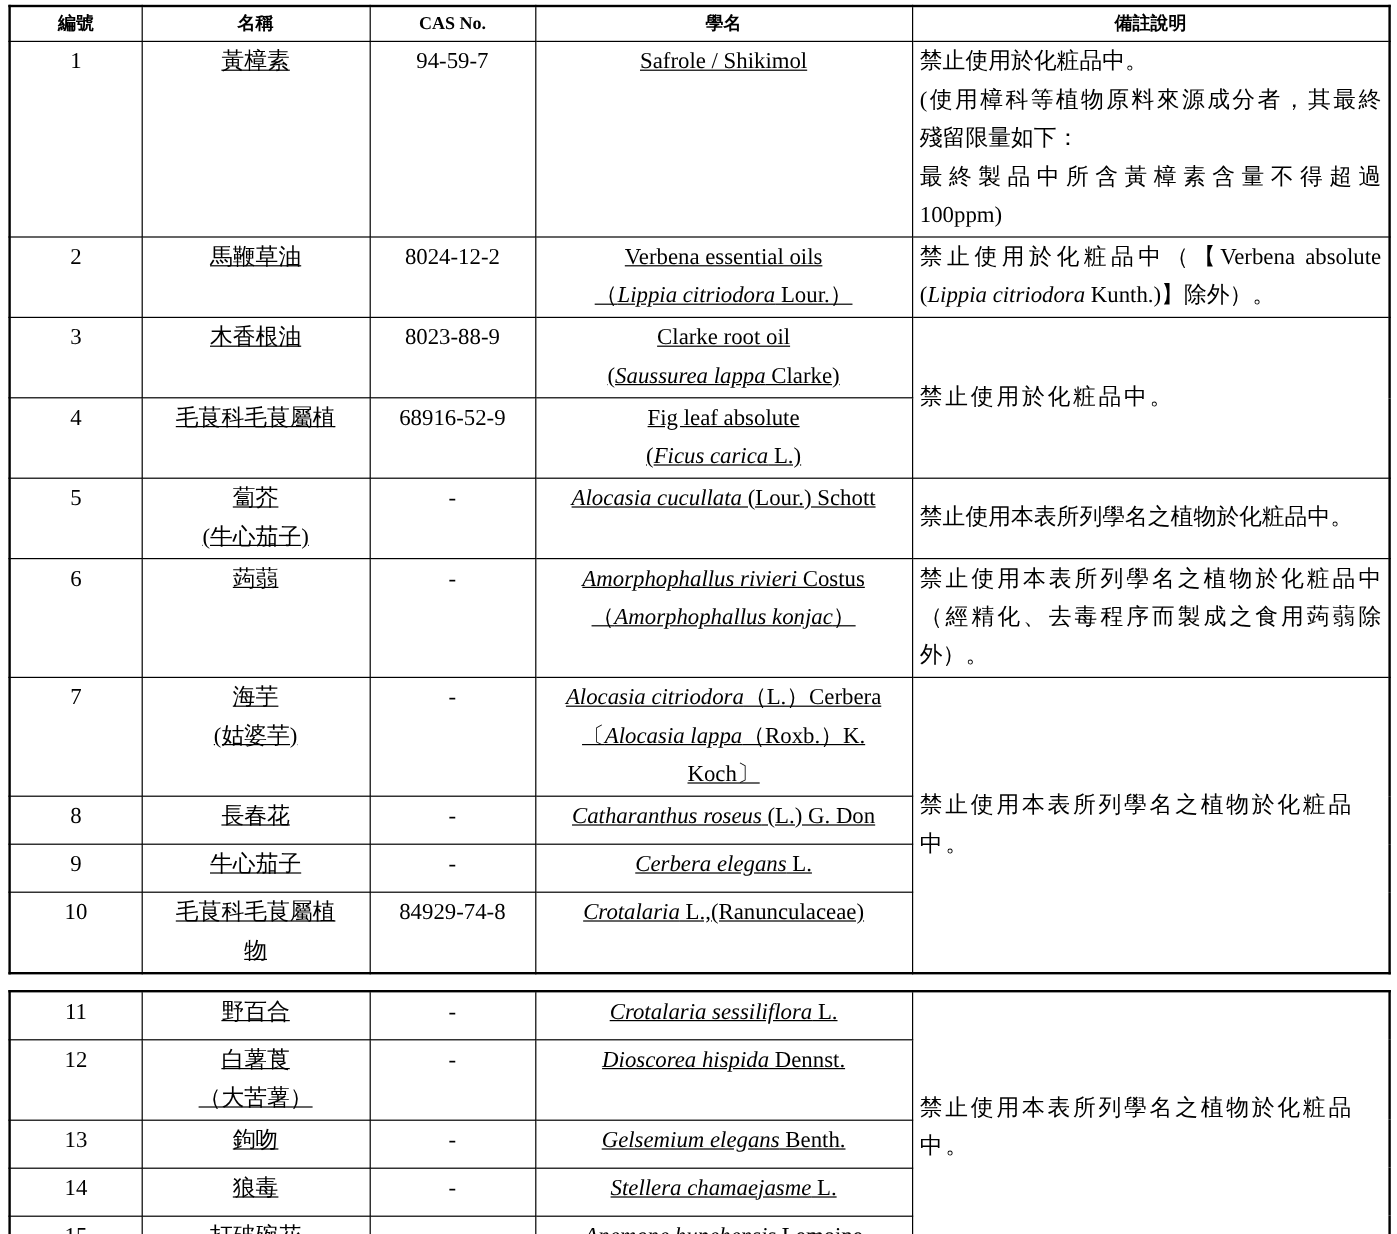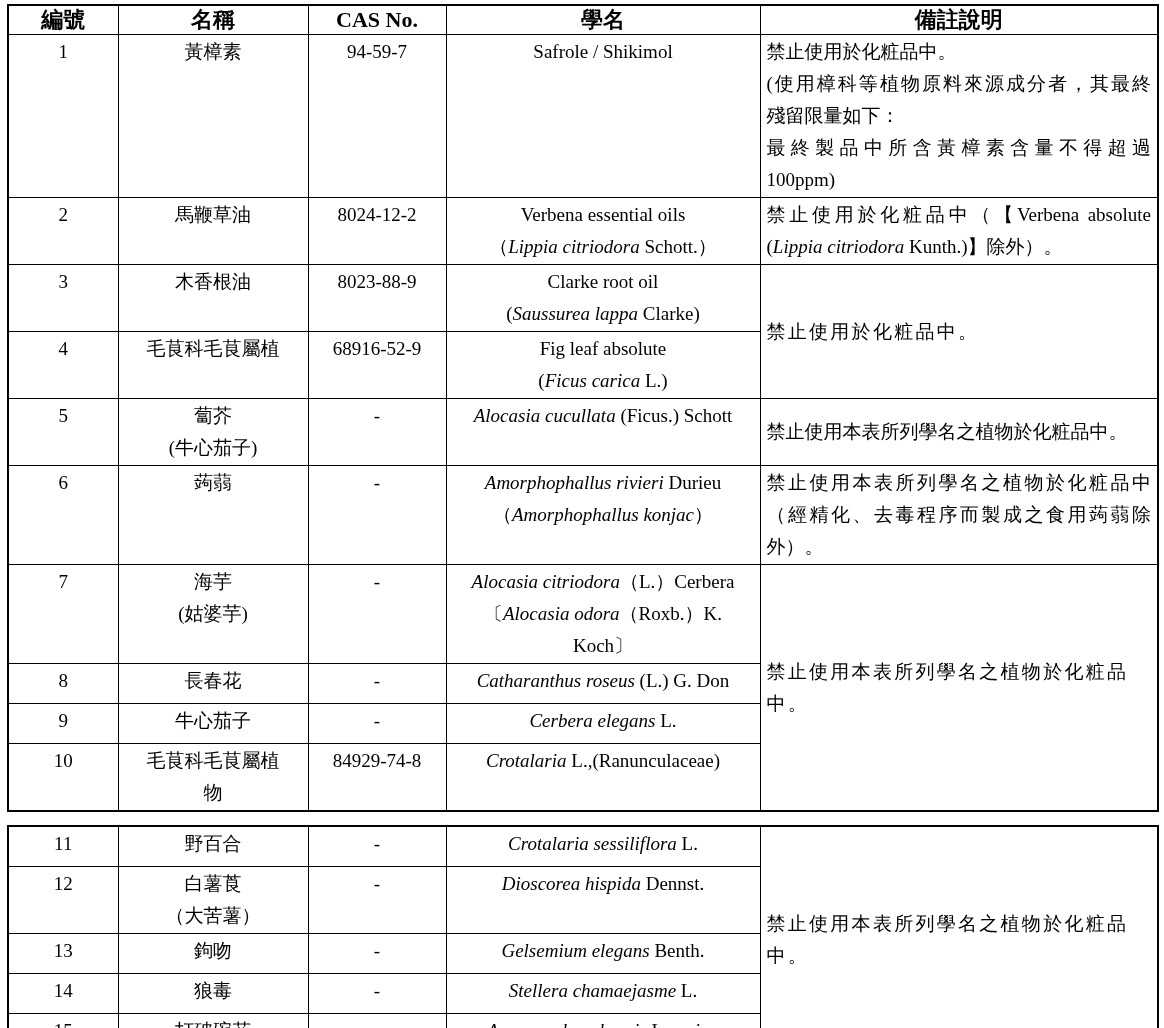--- a/index.html
+++ b/index.html
@@ -17,39 +17,39 @@
     border: 2px solid #000;
   }
   .gap { height: 13px; }
   th, td {
     border: 1px solid #000;
     overflow: visible;
   }
   tr { height: 40px; }
   tr.hrow { height: 29px; }
   th {
-    font-size: 22px;
+    font-size: 15px;
     font-weight: bold;
     text-align: center;
     padding: 2px 2px;
     line-height: 24px;
   }
   td {
     font-size: 19px;
     line-height: 32px;
     padding: 1px 4px;
     vertical-align: top;
     text-align: center;
   }
   td.remark {
     text-align: left;
     vertical-align: middle;
     padding: 1px 6px;
   }
-  .line { white-space: nowrap; }
+  .line { white-space: nowrap; text-decoration: underline; }
   .rline { text-align: left; }
   .rline.j { text-align: justify; text-align-last: justify; text-justify: inter-character; }
   .rline.sp { letter-spacing: 0.12em; }
   .it { font-style: italic; }
 </style>
 </head>
 <body>
 
 <div class="page">
 
@@ -87,21 +87,21 @@
           </td>
         </tr>
         <tr>
           <td>2</td>
           <td>
             <div class="line">馬鞭草油</div>
           </td>
           <td>8024-12-2</td>
           <td>
             <div class="line"><span>Verbena essential oils</span></div>
-            <div class="line"><span>（</span><span class="it">Lippia citriodora</span><span> Schott.）</span></div>
+            <div class="line"><span>（</span><span class="it">Lippia citriodora</span><span> Lour.）</span></div>
           </td>
           <td class="remark" rowspan="1">
             <div class="rline j"><span>禁止使用於化粧品中（【Verbena absolute</span></div>
             <div class="rline"><span>(</span><span class="it">Lippia citriodora</span><span> Kunth.)】除外）。</span></div>
           </td>
         </tr>
         <tr>
           <td>3</td>
           <td>
             <div class="line">木香根油</div>
@@ -127,52 +127,52 @@
           </td>
         </tr>
         <tr>
           <td>5</td>
           <td>
             <div class="line">蔔芥</div>
             <div class="line">(牛心茄子)</div>
           </td>
           <td>-</td>
           <td>
-            <div class="line"><span class="it">Alocasia cucullata</span><span> (Ficus.) Schott</span></div>
+            <div class="line"><span class="it">Alocasia cucullata</span><span> (Lour.) Schott</span></div>
           </td>
           <td class="remark" rowspan="1">
             <div class="rline"><span>禁止使用本表所列學名之植物於化粧品中。</span></div>
           </td>
         </tr>
         <tr>
           <td>6</td>
           <td>
             <div class="line">蒟蒻</div>
           </td>
           <td>-</td>
           <td>
-            <div class="line"><span class="it">Amorphophallus rivieri</span><span> Durieu</span></div>
+            <div class="line"><span class="it">Amorphophallus rivieri</span><span> Costus</span></div>
             <div class="line"><span>（</span><span class="it">Amorphophallus konjac</span><span>）</span></div>
           </td>
           <td class="remark" rowspan="1">
             <div class="rline j"><span>禁止使用本表所列學名之植物於化粧品中</span></div>
             <div class="rline j"><span>（經精化、去毒程序而製成之食用蒟蒻除</span></div>
             <div class="rline"><span>外）。</span></div>
           </td>
         </tr>
         <tr>
           <td>7</td>
           <td>
             <div class="line">海芋</div>
             <div class="line">(姑婆芋)</div>
           </td>
           <td>-</td>
           <td>
             <div class="line"><span class="it">Alocasia citriodora</span><span>（L.）Cerbera</span></div>
-            <div class="line"><span>〔</span><span class="it">Alocasia odora</span><span>（Roxb.）K.</span></div>
+            <div class="line"><span>〔</span><span class="it">Alocasia lappa</span><span>（Roxb.）K.</span></div>
             <div class="line"><span>Koch〕</span></div>
           </td>
           <td class="remark" rowspan="4">
             <div class="rline sp"><span>禁止使用本表所列學名之植物於化粧品中。</span></div>
           </td>
         </tr>
         <tr>
           <td>8</td>
           <td>
             <div class="line">長春花</div>

